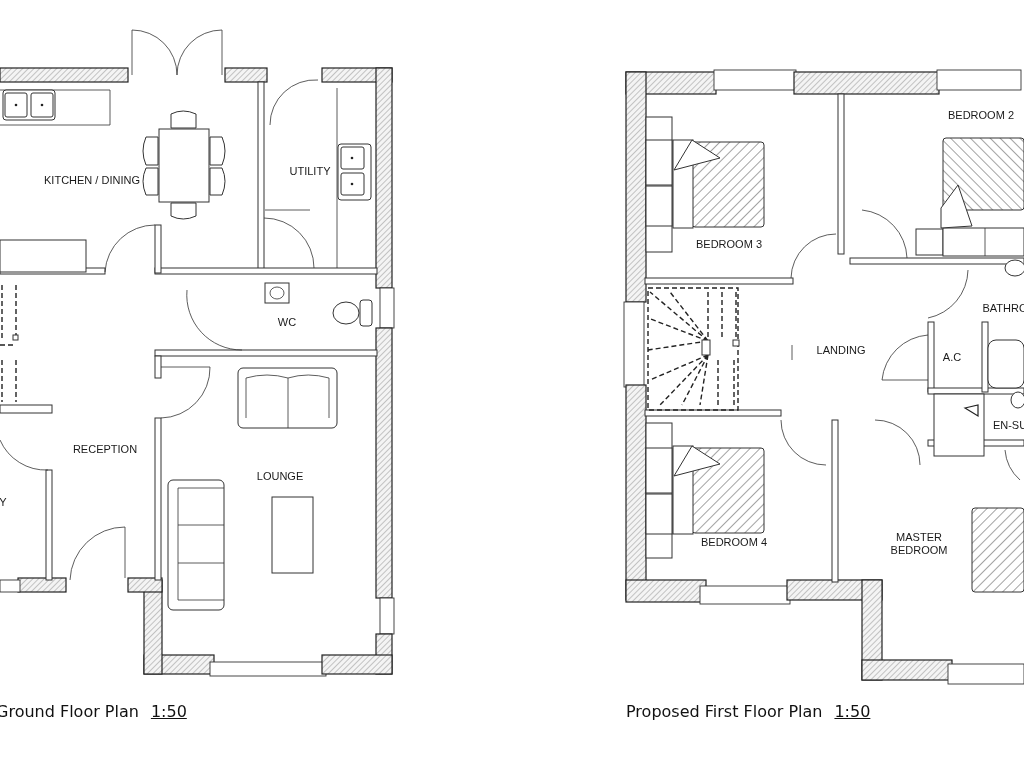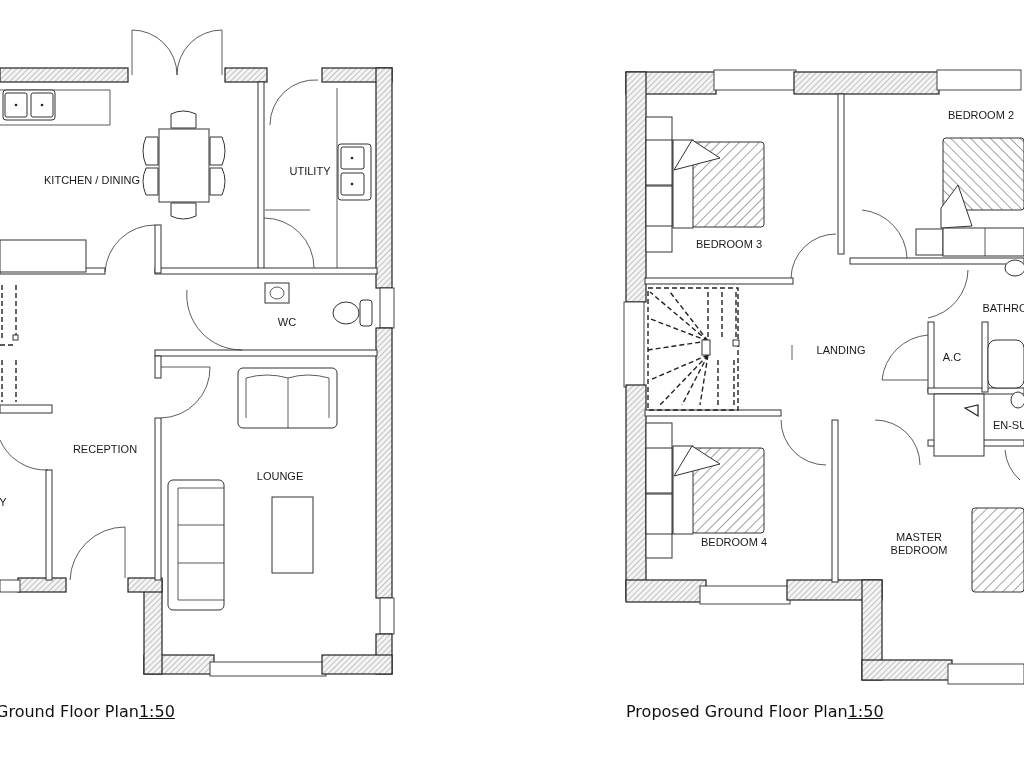--- a/index.html
+++ b/index.html
@@ -1,20 +1,20 @@
 <!DOCTYPE html>
 <html><head>
 <meta charset="utf-8">
 <style>
   html, body { margin:0; padding:0; background:#ffffff; }
   body { width:1024px; height:768px; position:relative; overflow:hidden; font-family:"Liberation Sans", sans-serif; }
   svg { position:absolute; left:0; top:0; }
   .room-label { font-family:"Liberation Sans", sans-serif; font-size:11px; fill:#1a1a1a; text-anchor:middle; }
   .caption { position:absolute; font-family:"DejaVu Sans", sans-serif; font-size:16px; color:#111; white-space:nowrap; }
-  .caption .scale { text-decoration:underline; }
+  .caption .scale { text-decoration:underline; margin-left:12px; }
   .wall { fill:url(#hatch); stroke:#222; stroke-width:1.2; }
   .line { stroke:#222; stroke-width:1.2; fill:none; }
   .thin { stroke:#333; stroke-width:0.8; fill:none; }
   .dash { stroke:#222; stroke-width:1.4; fill:none; stroke-dasharray:5 3; }
   .furn { fill:#fff; stroke:#333; stroke-width:1; }
   .bed { fill:url(#bedhatch); stroke:#333; stroke-width:1; }
   .bed2 { fill:url(#bedhatch2); stroke:#333; stroke-width:1; }
   .win { fill:#fff; stroke:#333; stroke-width:0.9; }
 </style>
 </head>
@@ -203,14 +203,14 @@
     <text class="room-label" x="1010" y="429">EN-SU</text>
     <text class="room-label" x="919" y="541">MASTER</text>
     <text class="room-label" x="919" y="554">BEDROOM</text>
   </g>
 </svg>
 
 <div class="caption" style="left:-4px; top:702px;">
   <span>Ground Floor Plan</span><span class="scale">1:50</span>
 </div>
 <div class="caption" style="left:626px; top:702px;">
-  <span>Proposed Ground Floor Plan</span><span class="scale">1:50</span>
+  <span>Proposed First Floor Plan</span><span class="scale">1:50</span>
 </div>
 
 </body></html>

